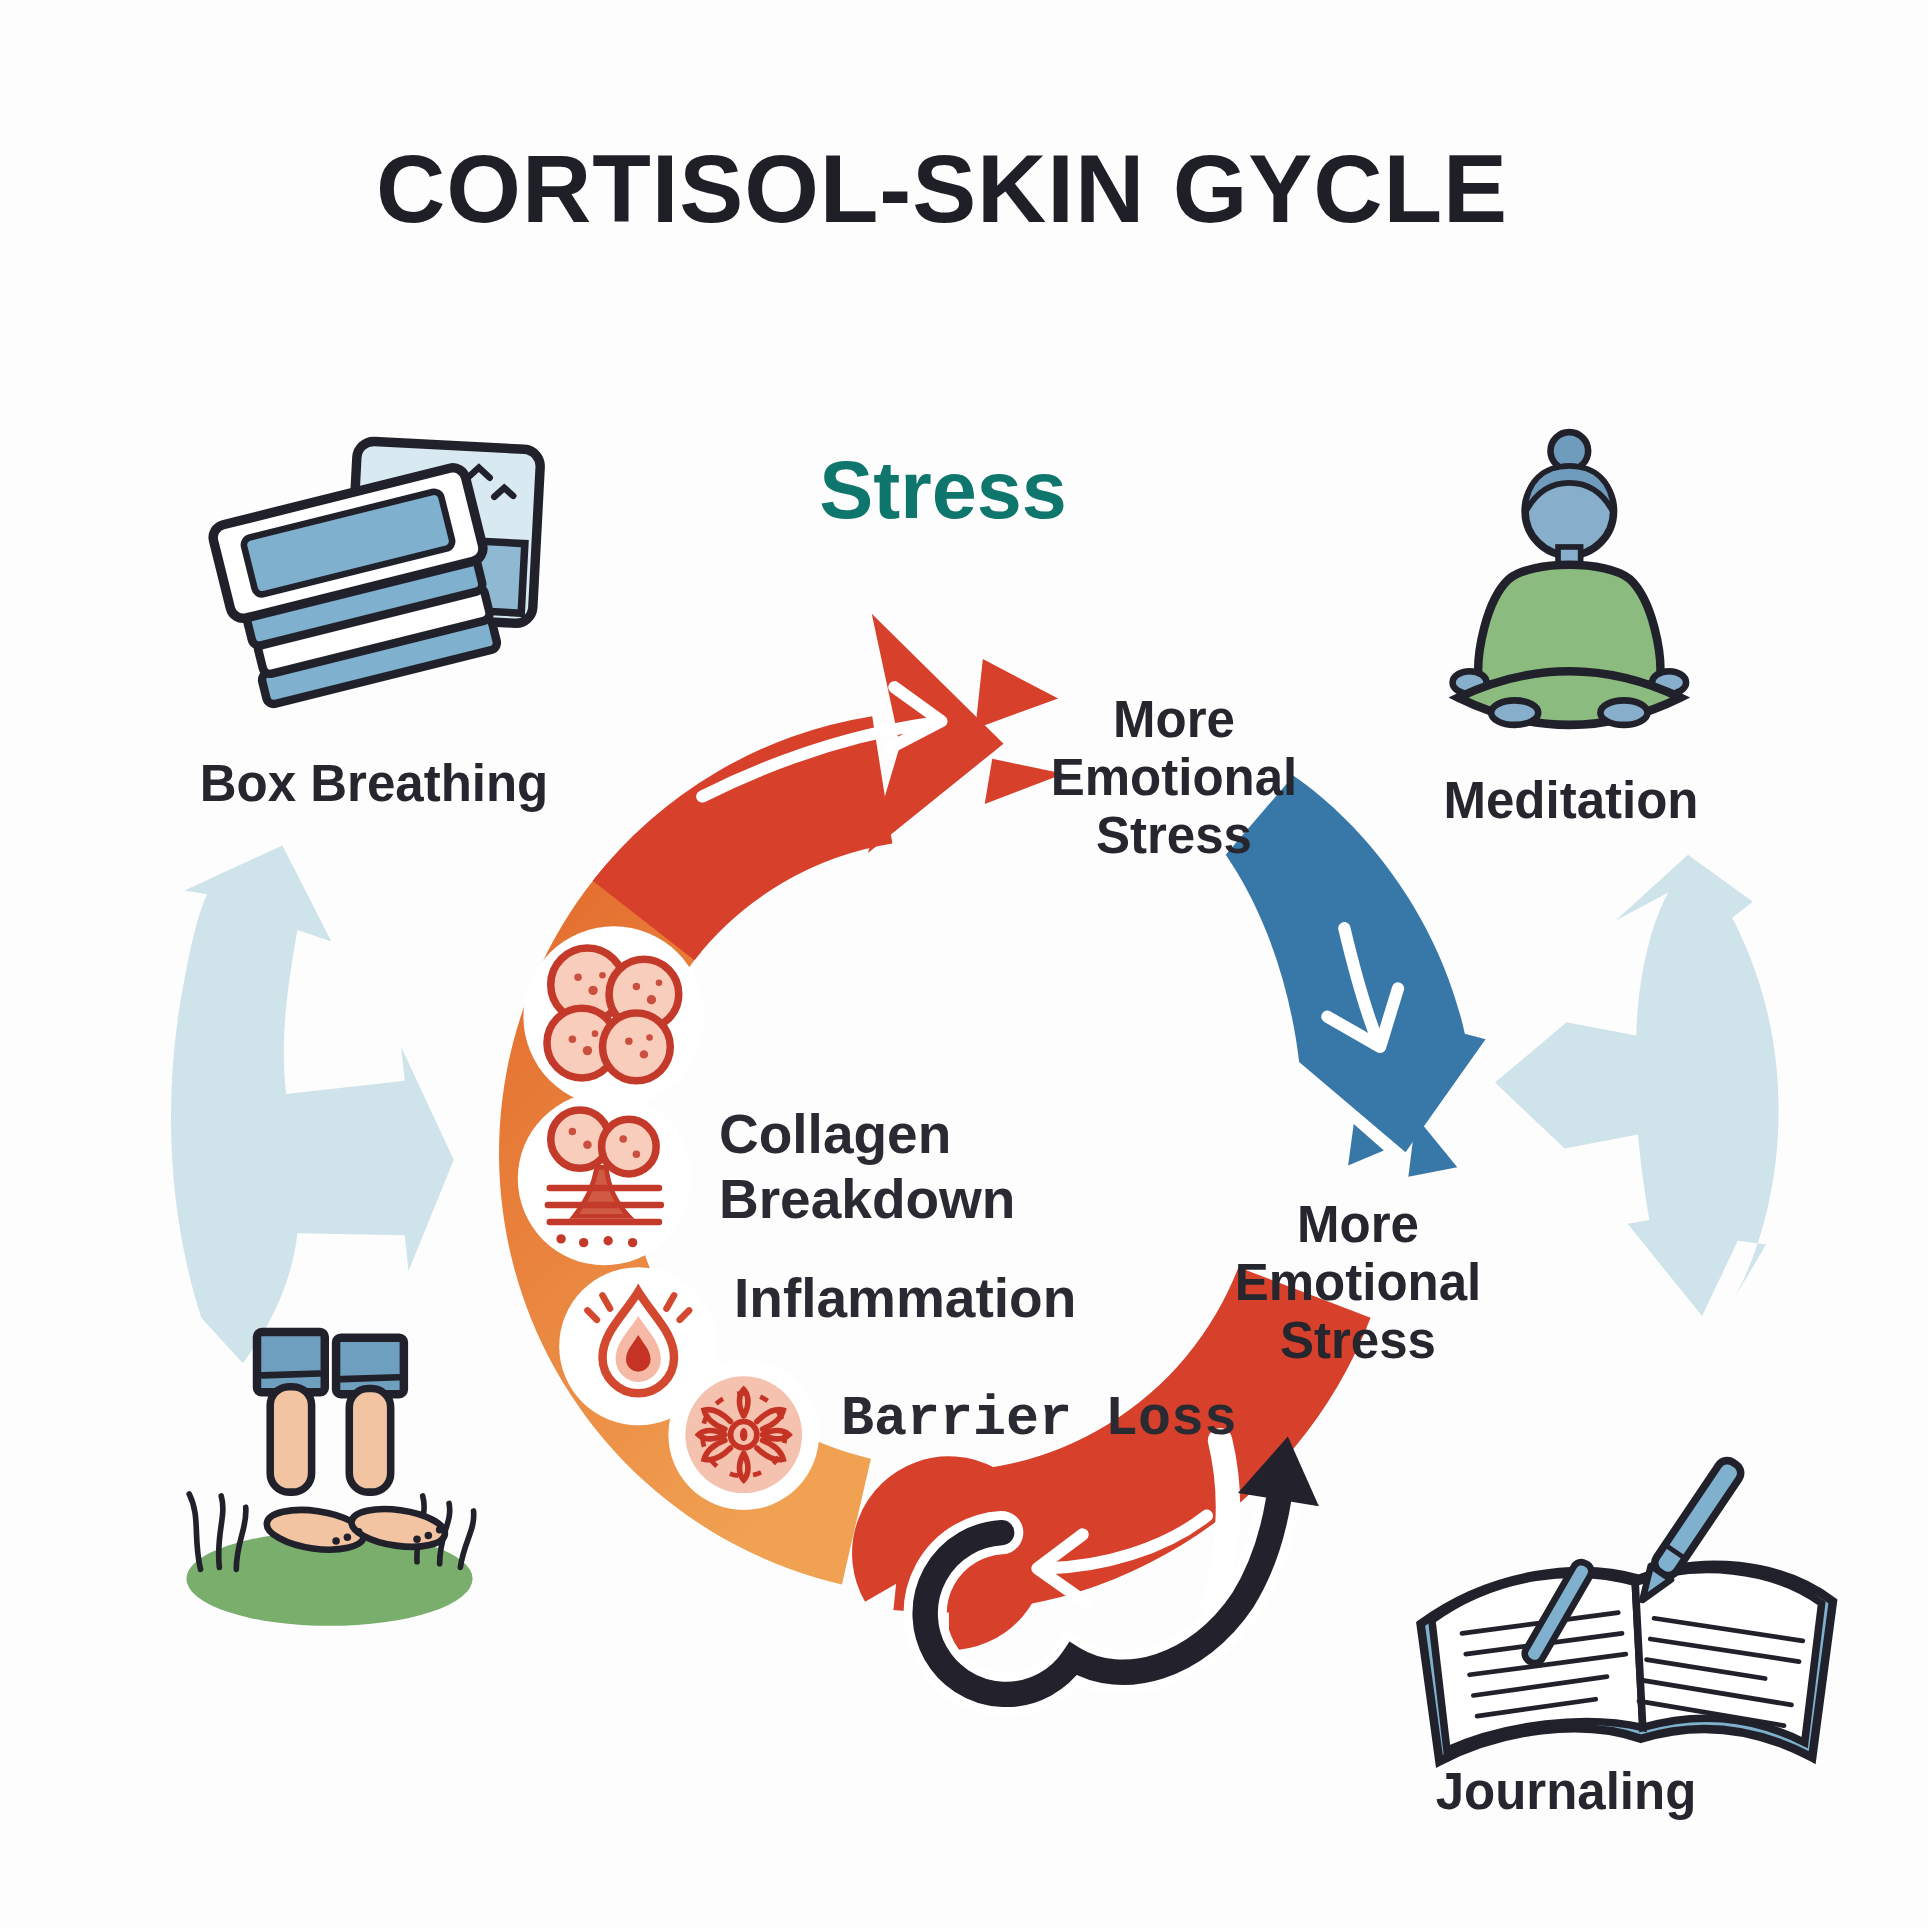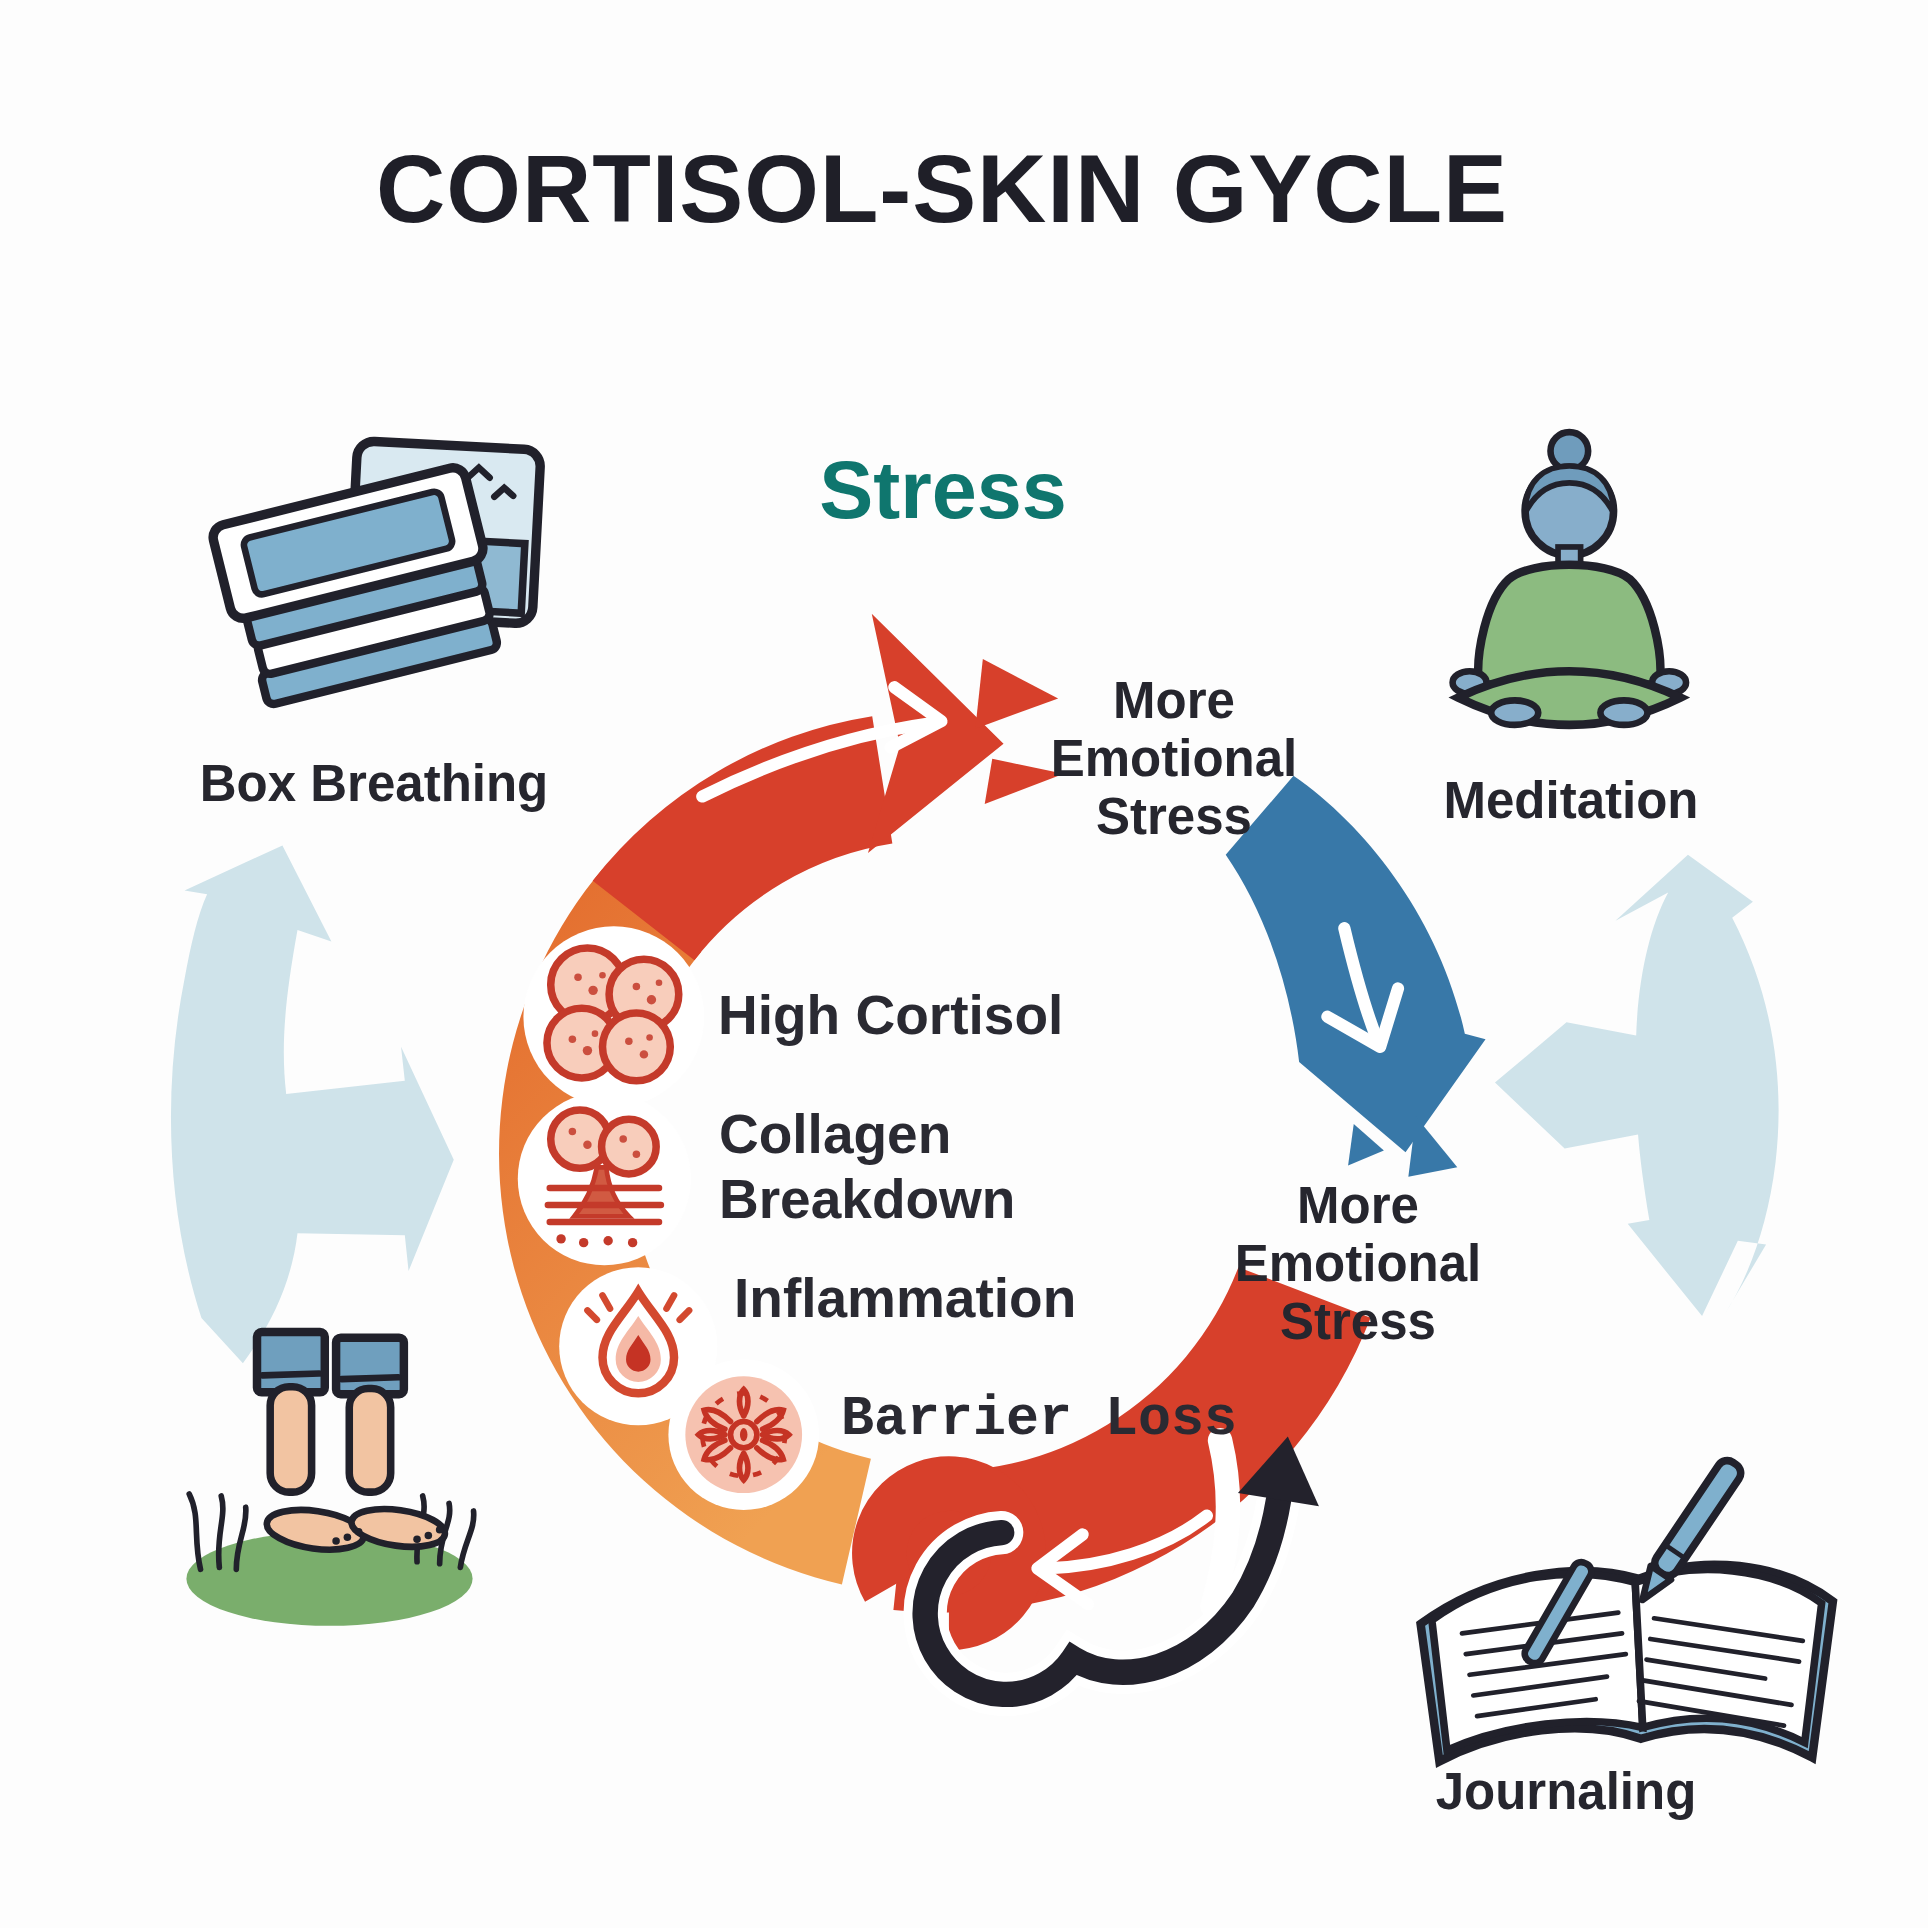--- a/index.html
+++ b/index.html
@@ -8,21 +8,21 @@
     font-family:"Liberation Sans", sans-serif;color:#26262E;
   }
   .art{position:absolute;left:0;top:0;width:1928px;height:1928px;}
   .label{position:absolute;transform:translate(-50%,-50%);white-space:nowrap;
          font-weight:600;color:#26262E;text-align:center;}
   .title{position:absolute;left:942px;top:189px;transform:translate(-50%,-50%);
          font-size:96px;font-weight:700;letter-spacing:0.9px;color:#1F1F28;white-space:nowrap;}
   .stress{position:absolute;left:943px;top:490px;transform:translate(-50%,-50%);
           font-size:81px;font-weight:700;color:#0f766e;}
   .mes{position:absolute;width:264px;transform:translate(-50%,-50%);text-align:center;
-       font-size:51px;line-height:58px;font-weight:600;color:#26262E;white-space:normal;}
+       font-size:51px;line-height:58px;font-weight:600;color:#26262E;white-space:normal;margin-top:19px;}
   .mes1{left:1174px;top:759px;}
   .mes2{left:1358px;top:1264px;}
   .effect{position:absolute;font-size:55px;font-weight:600;color:#2A2A32;white-space:nowrap;}
   .effect.wrap{white-space:normal;width:358px;line-height:65px;}
   .side{font-size:51px;}
   .fx-high{left:718px;top:983px;}
   .fx-col{left:719px;top:1102px;}
   .fx-inf{left:734px;top:1266px;}
   .fx-bar{left:841px;top:1388px;font-family:Liberation Mono, monospace;}
   .lb-box{left:374px;top:783px;}
@@ -261,21 +261,20 @@
       </g>
     </g>
   </svg>
 
   <div class="title">CORTISOL-SKIN GYCLE</div>
   <div class="stress">Stress</div>
 
   <div class="mes mes1">More Emotional Stress</div>
   <div class="mes mes2">More Emotional Stress</div>
 
-  <div class="effect fx-high">High Cortisol</div>
   <div class="effect wrap fx-col">Collagen Breakdown</div>
   <div class="effect fx-inf">Inflammation</div>
   <div class="effect fx-bar">Barrier Loss</div>
 
   <div class="label side lb-med">Meditation</div>
   <div class="label side lb-box">Box Breathing</div>
   <div class="label side lb-jou">Journaling</div>
 </div>
 
 

